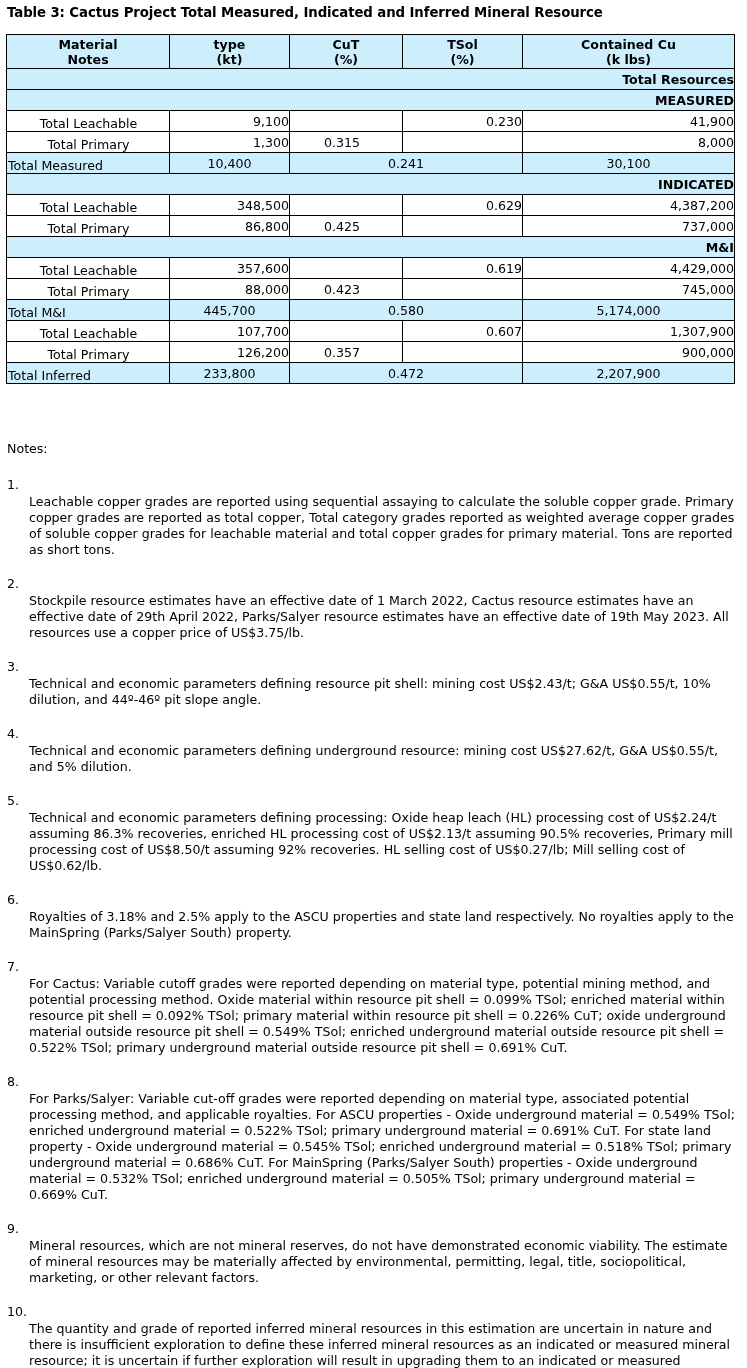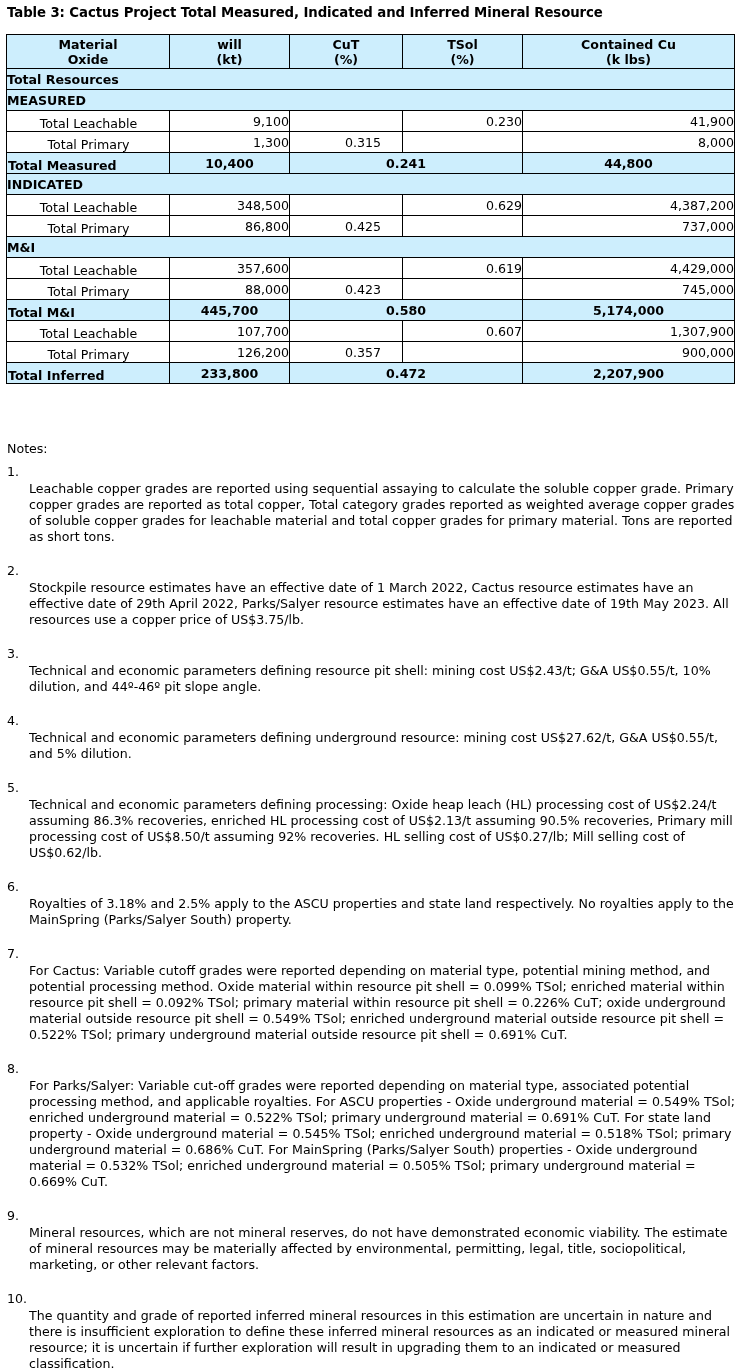--- a/index.html
+++ b/index.html
@@ -38,56 +38,56 @@
       line-height: 15px;
       vertical-align: middle;
     }
     table.resource th {
       background: #cdeefd;
       font-weight: bold;
       text-align: center;
       height: 33px;
       line-height: 15px;
     }
-    .sect td { background: #cdeefd; font-weight: bold; text-align: left; height: 18px; }
+    .sect td { background: #cdeefd; font-weight: bold; text-align: right; height: 18px; }
     .row td { text-align: right; vertical-align: top; height: 21px; padding-top: 1px; }
     .row td.label { text-align: center; vertical-align: bottom; padding-left: 1px; padding-bottom: 0; }
-    .row td.cut { text-align: center; padding-left: 34px; }
-    .total td { background: #cdeefd; font-weight: bold; text-align: center; height: 21px; }
+    .row td.cut { text-align: left; padding-left: 34px; }
+    .total td { background: #cdeefd; font-weight: normal; text-align: center; height: 21px; }
     .total td.label { text-align: left; padding-left: 1px; vertical-align: bottom; }
     .notes {
       position: absolute;
       left: 7px;
       top: 441px;
       width: 735px;
       font-size: 12.6px;
       line-height: 16px;
     }
-    .notes-head { margin-bottom: 5px; }
+    .notes-head { margin-bottom: 18px; }
     .note { margin-bottom: 16px; }
     .note-num { display: block; height: 19px; line-height: 19px; }
     .note-text { display: block; padding-left: 22px; }
   </style>
 </head>
 <body>
 
 <div class="title">Table 3: Cactus Project Total Measured, Indicated and Inferred Mineral Resource</div>
 
 <table class="resource">
   <colgroup>
     <col style="width:163px">
     <col style="width:120px">
     <col style="width:113px">
     <col style="width:120px">
     <col style="width:212px">
   </colgroup>
   <thead>
     <tr>
-      <th><span>Material</span><br><span>Oxide</span></th>
-      <th><span>will</span><br><span>(kt)</span></th>
+      <th><span>Material</span><br><span>Notes</span></th>
+      <th><span>type</span><br><span>(kt)</span></th>
       <th><span>CuT</span><br><span>(%)</span></th>
       <th><span>TSol</span><br><span>(%)</span></th>
       <th><span>Contained Cu</span><br><span>(k lbs)</span></th>
     </tr>
   </thead>
   <tbody id="table-body">
     <tr class="sect">
       <td colspan="5">Total Resources</td>
     </tr>
   <tr class="sect">
@@ -104,21 +104,21 @@
         <td class="label">Total Primary</td>
         <td>1,300</td>
         <td class="cut">0.315</td>
         <td></td>
         <td>8,000</td>
       </tr>
       <tr class="total">
         <td class="label">Total Measured</td>
         <td>10,400</td>
         <td colspan="2">0.241</td>
-        <td>44,800</td>
+        <td>30,100</td>
       </tr>
       <tr class="sect">
         <td colspan="5">INDICATED</td>
       </tr>
       <tr class="row">
         <td class="label">Total Leachable</td>
         <td>348,500</td>
         <td class="cut"></td>
         <td>0.629</td>
         <td>4,387,200</td>

